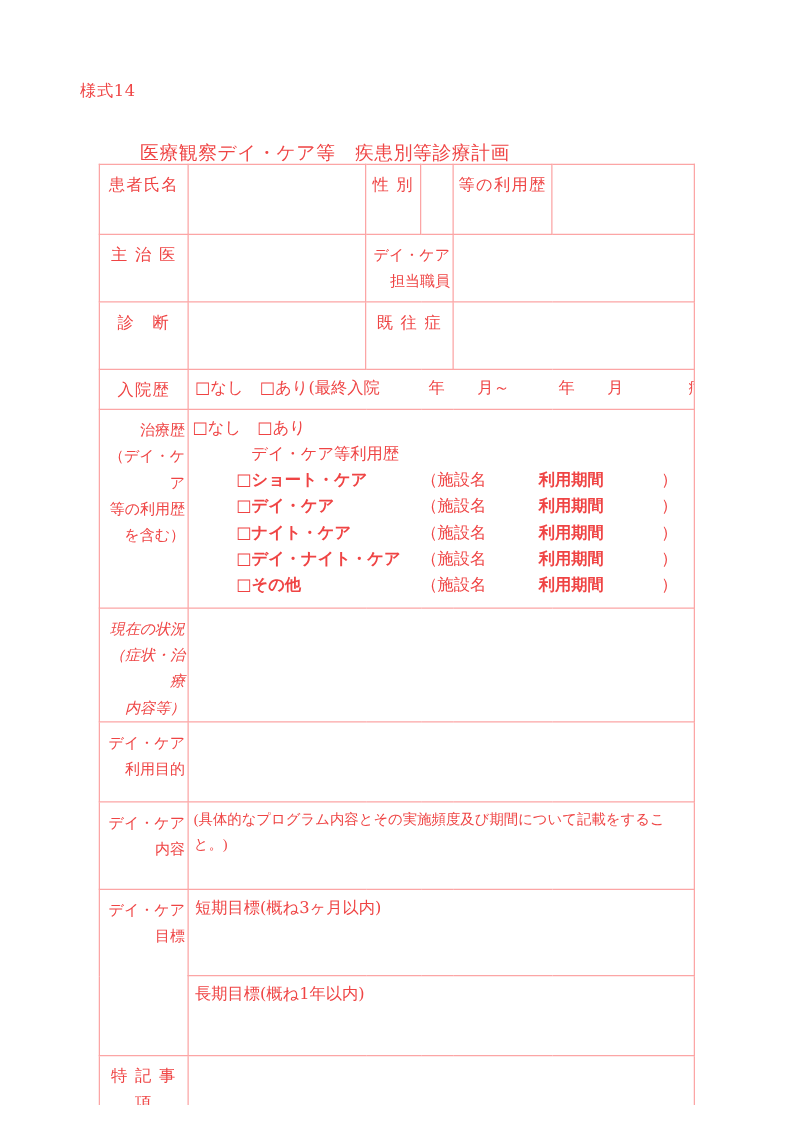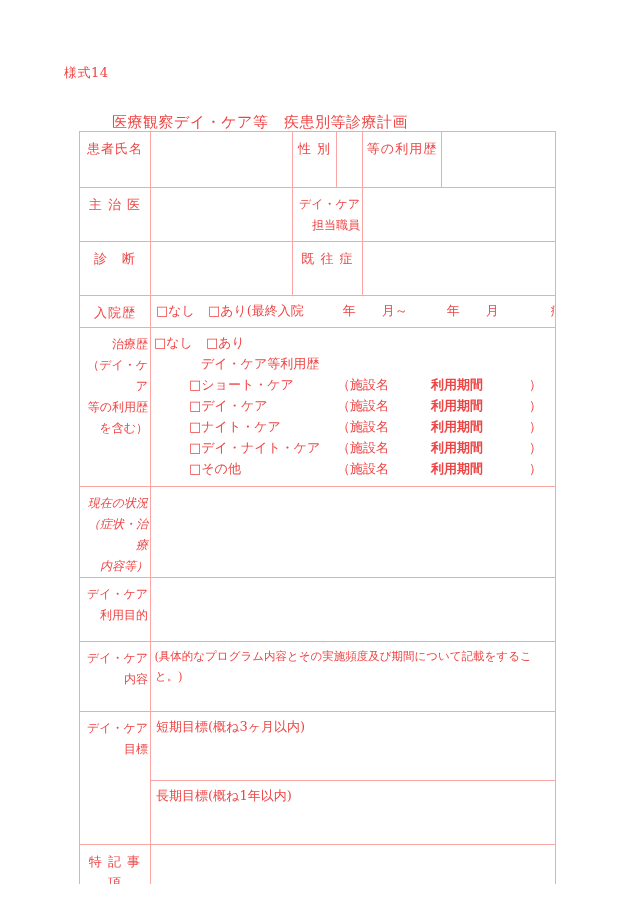--- a/index.html
+++ b/index.html
@@ -34,21 +34,21 @@
   tr.r6 td{height:58px;font-style:italic;}
   tr.r7 td{height:57px;}
   tr.r8 td{height:63px;}
   tr.r9a td{height:64px;}
   tr.r9b td{height:59px;}
   tr.r10 td{height:47px;}
   .care-cell{padding:4px 0 0 0;}
   .care-top{padding-left:3px;}
   .care-sub{padding-left:50px;}
   .care-line{display:flex;padding-left:38px;padding-right:13px;}
-  .care-name{flex:none;width:148px;}
+  .care-name{flex:none;width:148px;font-weight:bold;}
   .care-fac{flex:none;width:94px;}
   .care-period{flex:1;font-weight:bold;}
   .care-close{flex:none;}
   .note{font-size:11.5px;letter-spacing:0;line-height:20px;padding-left:4px;font-family:Liberation Serif, serif;}
 </style>
 </head>
 <body>
 
 <div class="page">
 

